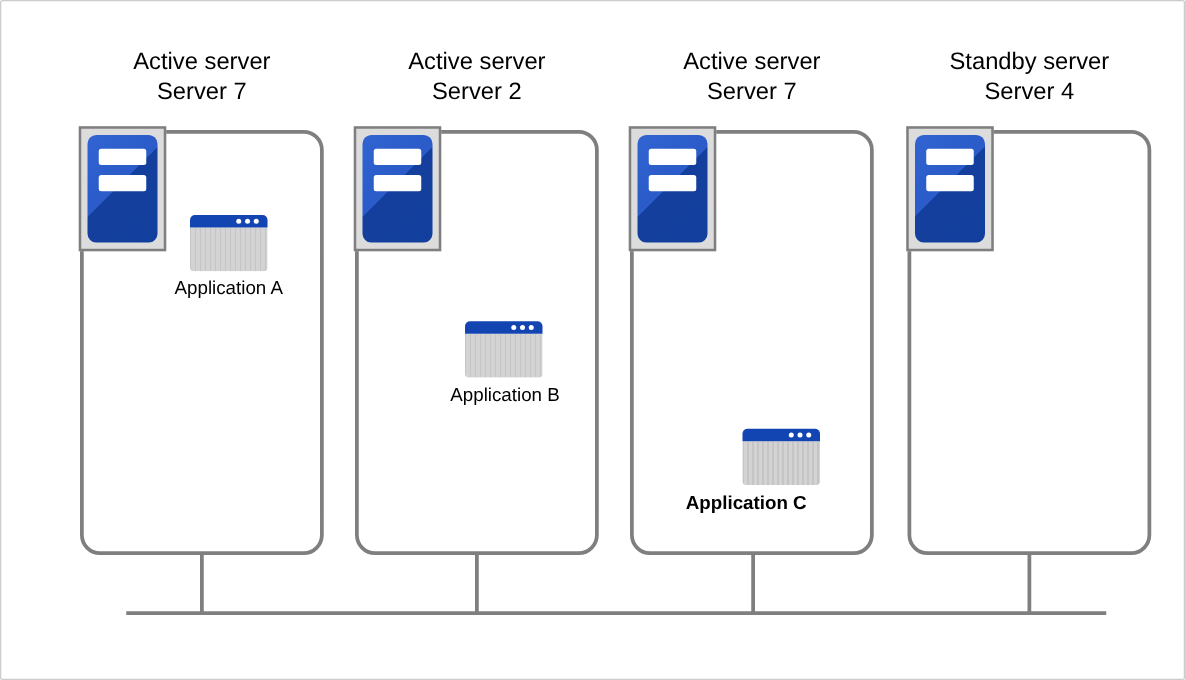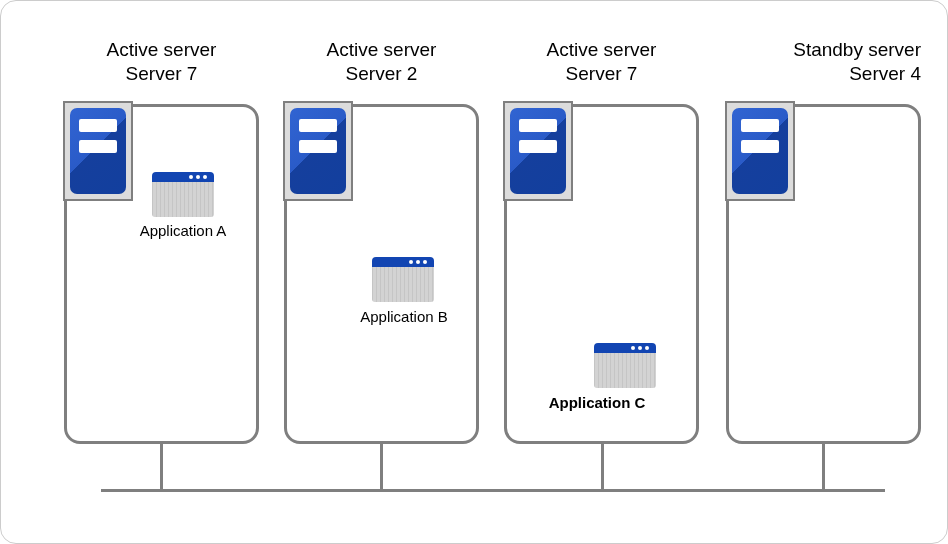--- a/index.html
+++ b/index.html
@@ -1,25 +1,25 @@
 <!DOCTYPE html>
 <html><head>
 <meta charset="utf-8">
 <style>
   * { margin:0; padding:0; box-sizing:border-box; }
   body { background:#fff; font-family:"Liberation Sans", sans-serif; }
   .canvas {
     position:relative; width:948px; height:544px;
-    background:#ffffff; border:1px solid #cccccc; border-radius:16px;
+    background:#ffffff; border:1px solid #cccccc; border-radius:2px;
     overflow:hidden; color:#000;
   }
   
   .title { position:absolute; top:37px; width:195px; text-align:center;
            font-size:19px; line-height:24px; color:#000; }
-  .t1{left:63px;} .t2{left:283px;} .t3{left:503px;} .t4{left:725px;text-align:right;}
+  .t1{left:63px;} .t2{left:283px;} .t3{left:503px;} .t4{left:725px;}
   
   .box { position:absolute; top:103px; width:195px; height:340px;
          border:3px solid #7f7f7f; border-radius:16px; background:#fff; }
   .b1{left:63px;} .b2{left:283px;} .b3{left:503px;} .b4{left:725px;}
   
   .srv { position:absolute; top:100px; width:70px; height:100px;
          background:#dcdcdc; border:2px solid #7f7f7f; z-index:2; }
   .i1{left:62px;} .i2{left:282px;} .i3{left:502px;} .i4{left:724px;}
   .tower { position:absolute; left:5px; top:5px; width:56px; height:86px;
            border-radius:7px;

